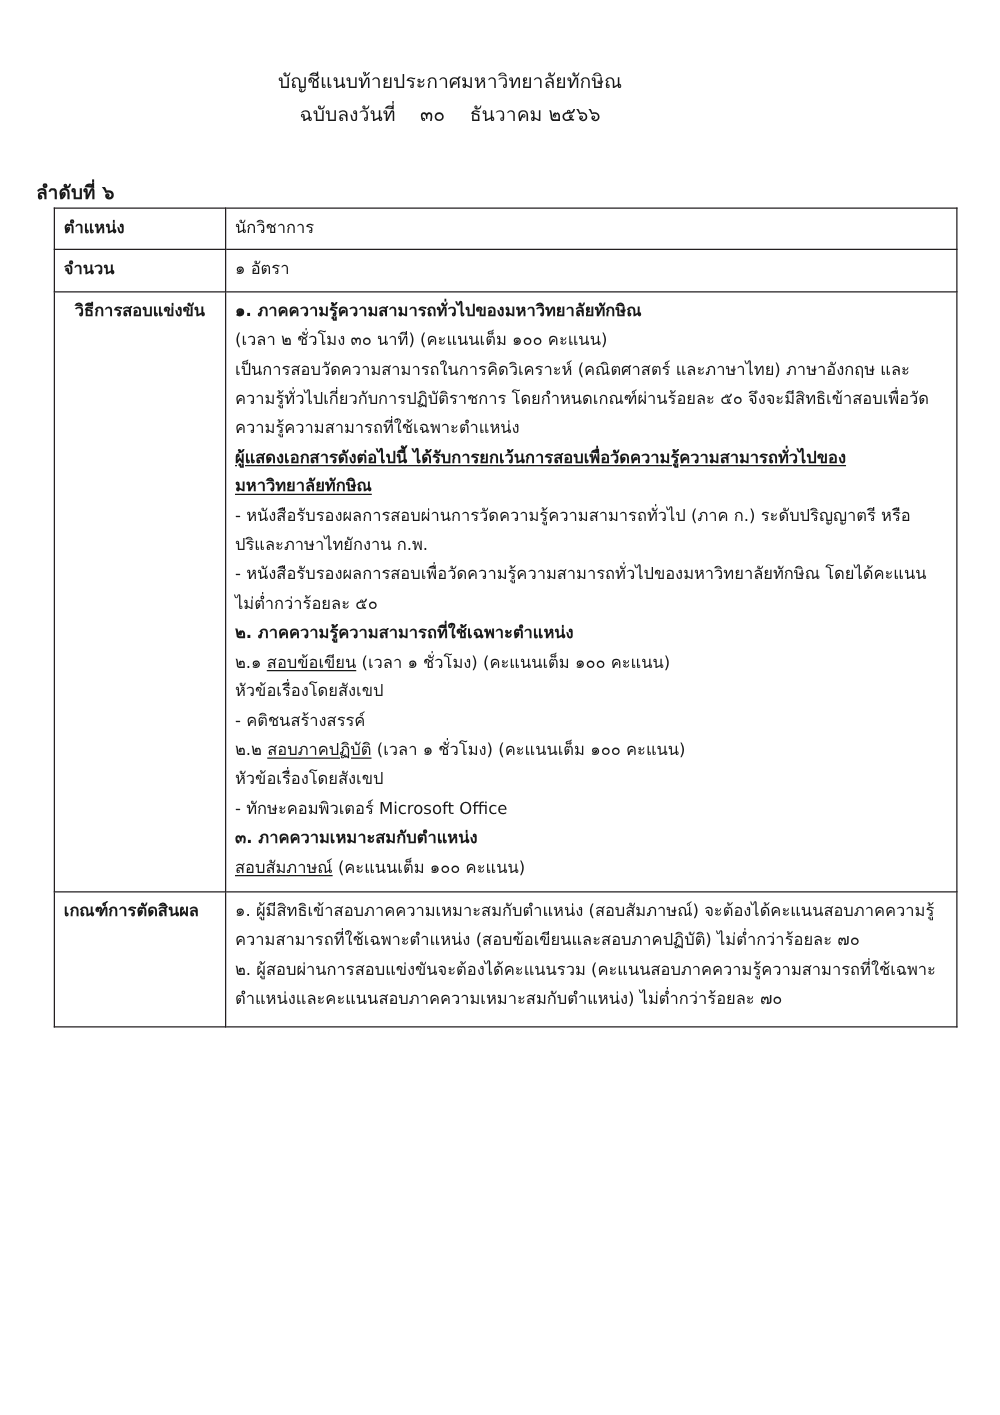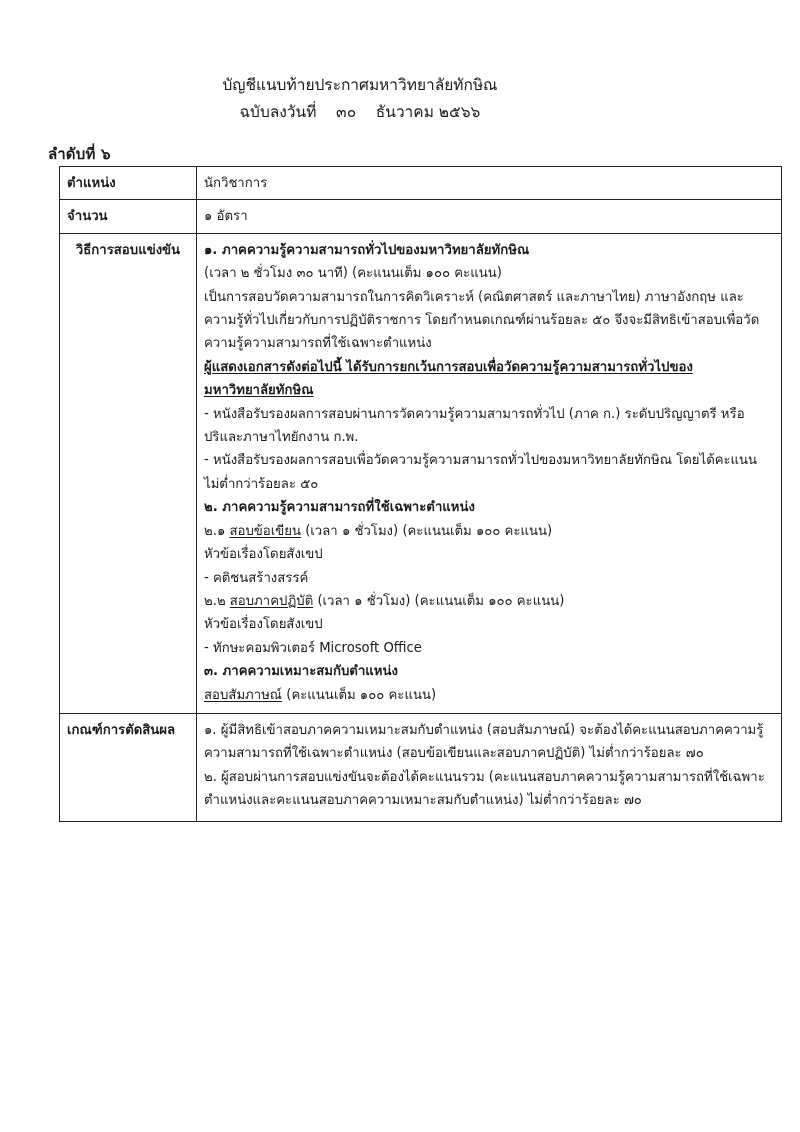--- a/index.html
+++ b/index.html
@@ -14,43 +14,43 @@
     font-family: "DejaVu Sans", "Liberation Sans", sans-serif;
     color: #1a1a1a;
   }
   .page {
     position: absolute;
     inset: 0;
     background: #ffffff;
   }
   .doc-header {
     position: absolute;
-    top: 72px;
+    top: 52px;
     left: 0;
     width: 720px;
     text-align: center;
   }
   .doc-header .title-line {
     font-size: 15.5px;
     line-height: 27px;
     font-weight: 400;
     white-space: pre;
   }
   .order-label {
     position: absolute;
     top: 142px;
-    left: 48px;
+    left: 29px;
     font-size: 15px;
     font-weight: 700;
     letter-spacing: 0.2px;
   }
   table.main-table {
     position: absolute;
     top: 166px;
-    left: 59px;
+    left: 43px;
     width: 692px;
     border-collapse: collapse;
     table-layout: fixed;
   }
   table.main-table td {
     border: 1px solid #231f20;
     vertical-align: top;
     padding: 4px 7px 5px 7px;
     font-size: 13.2px;
     line-height: 23.4px;

